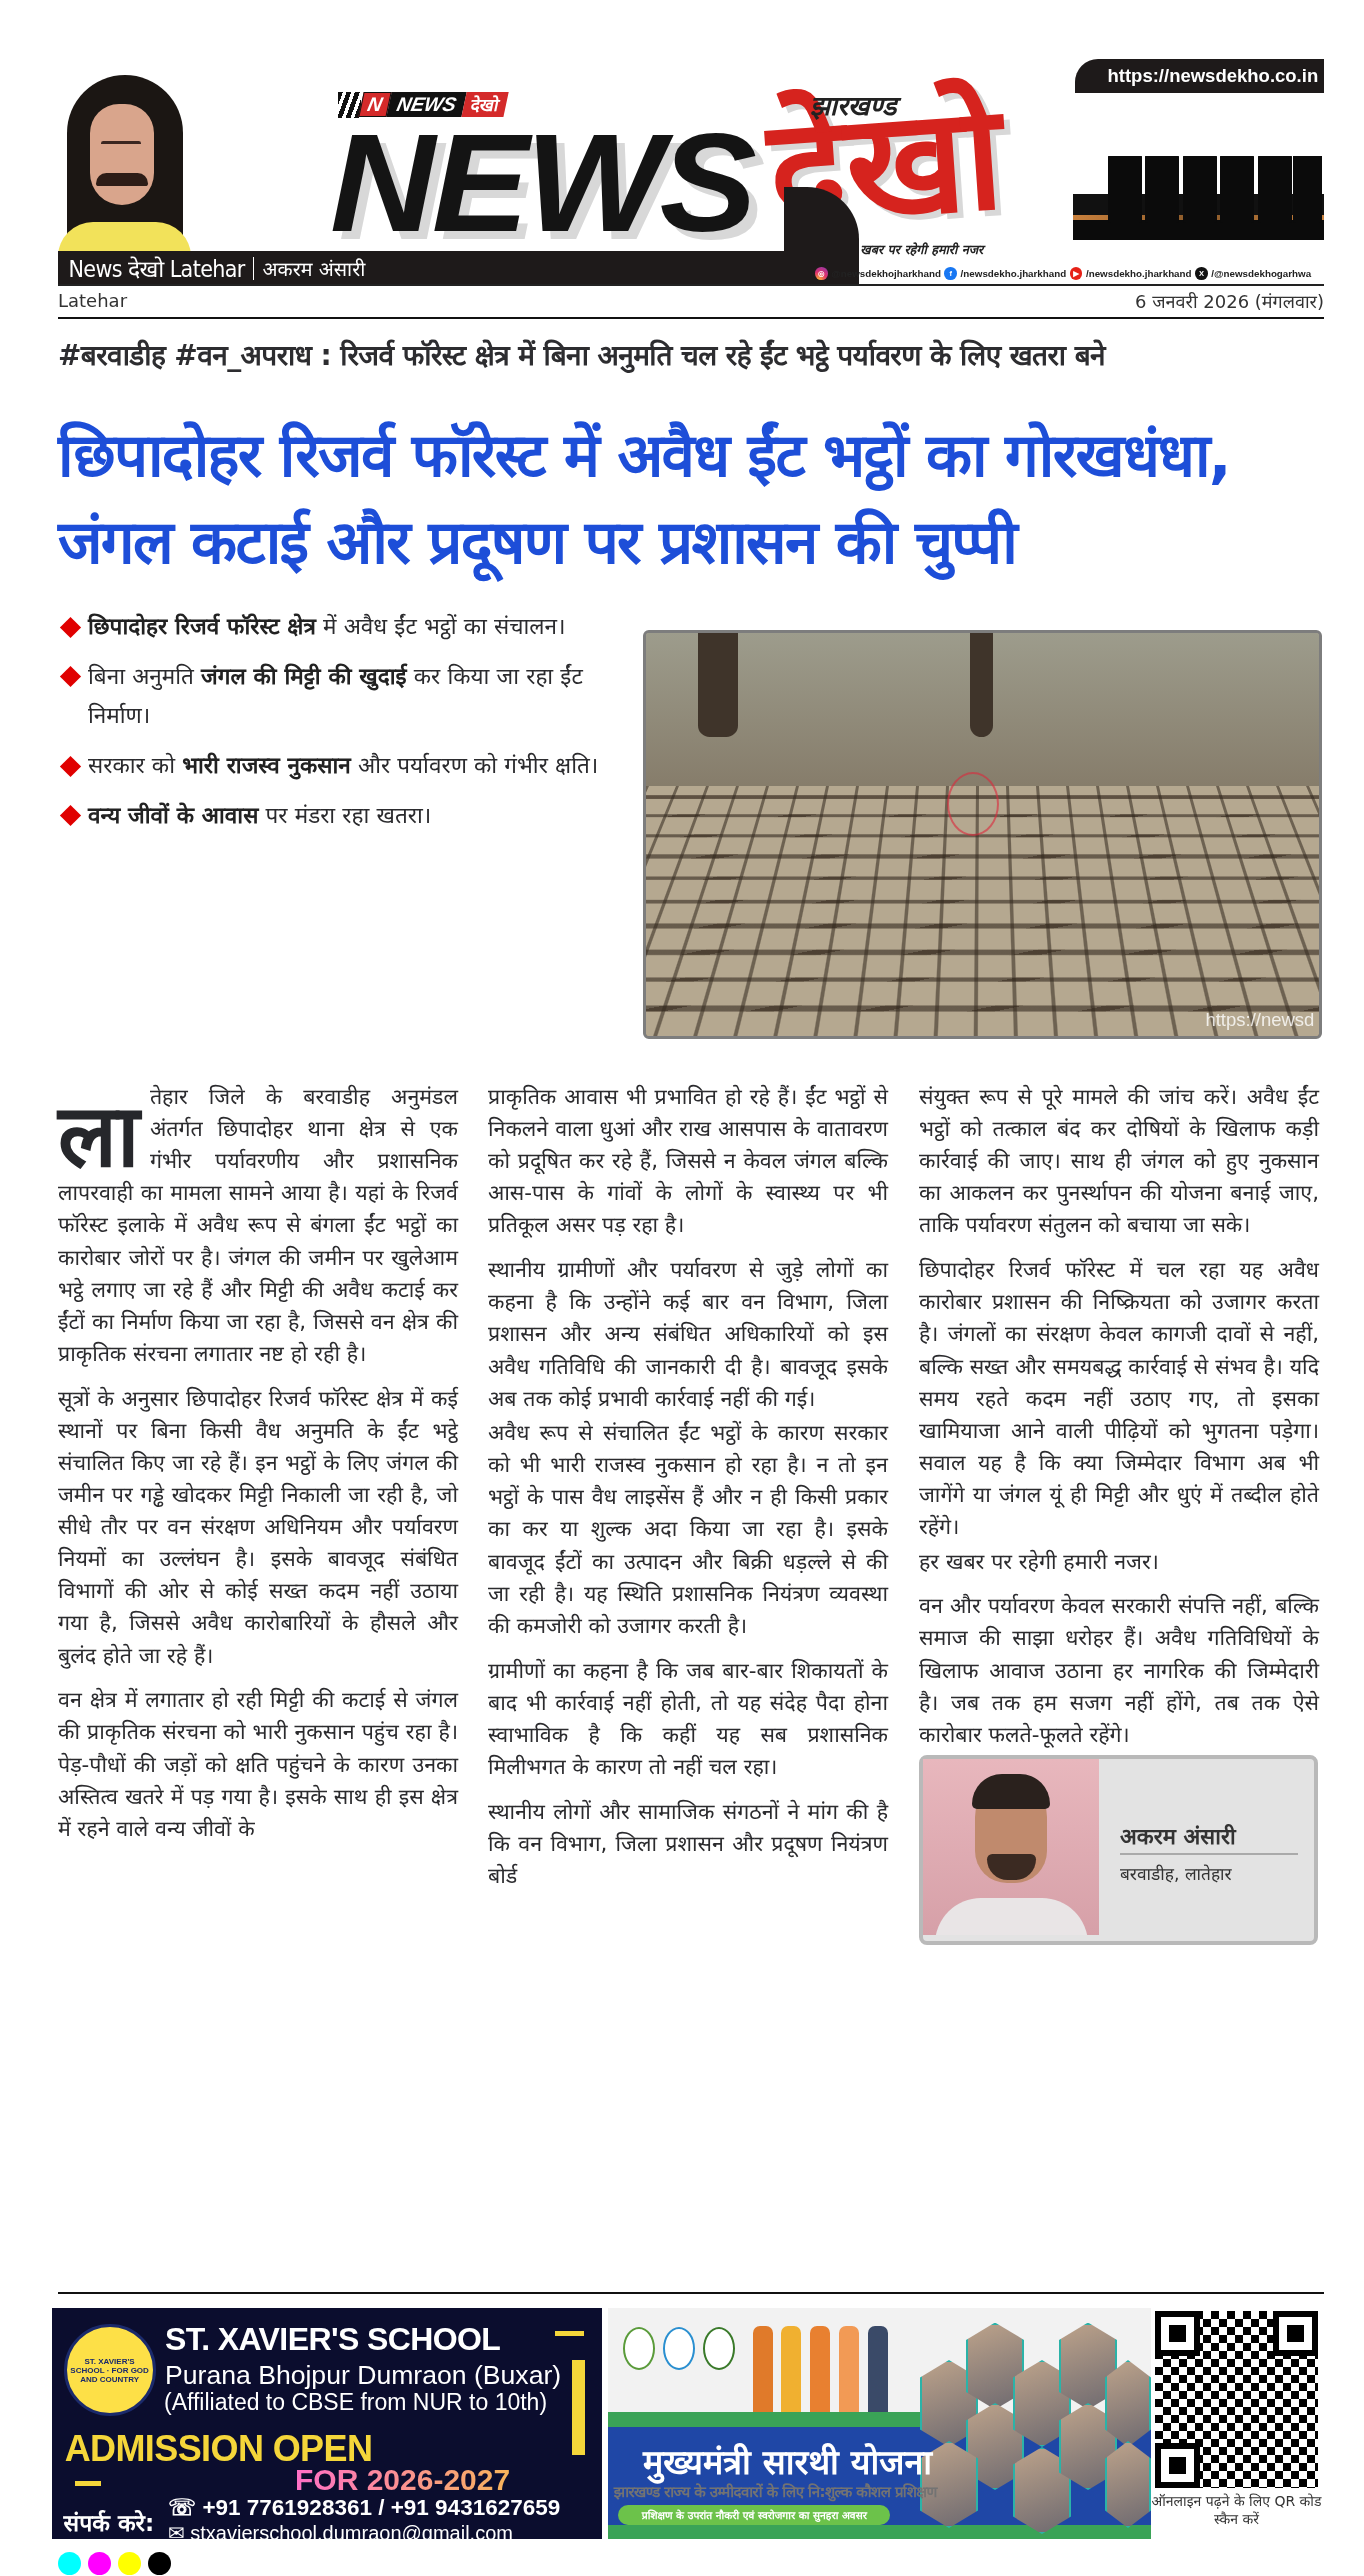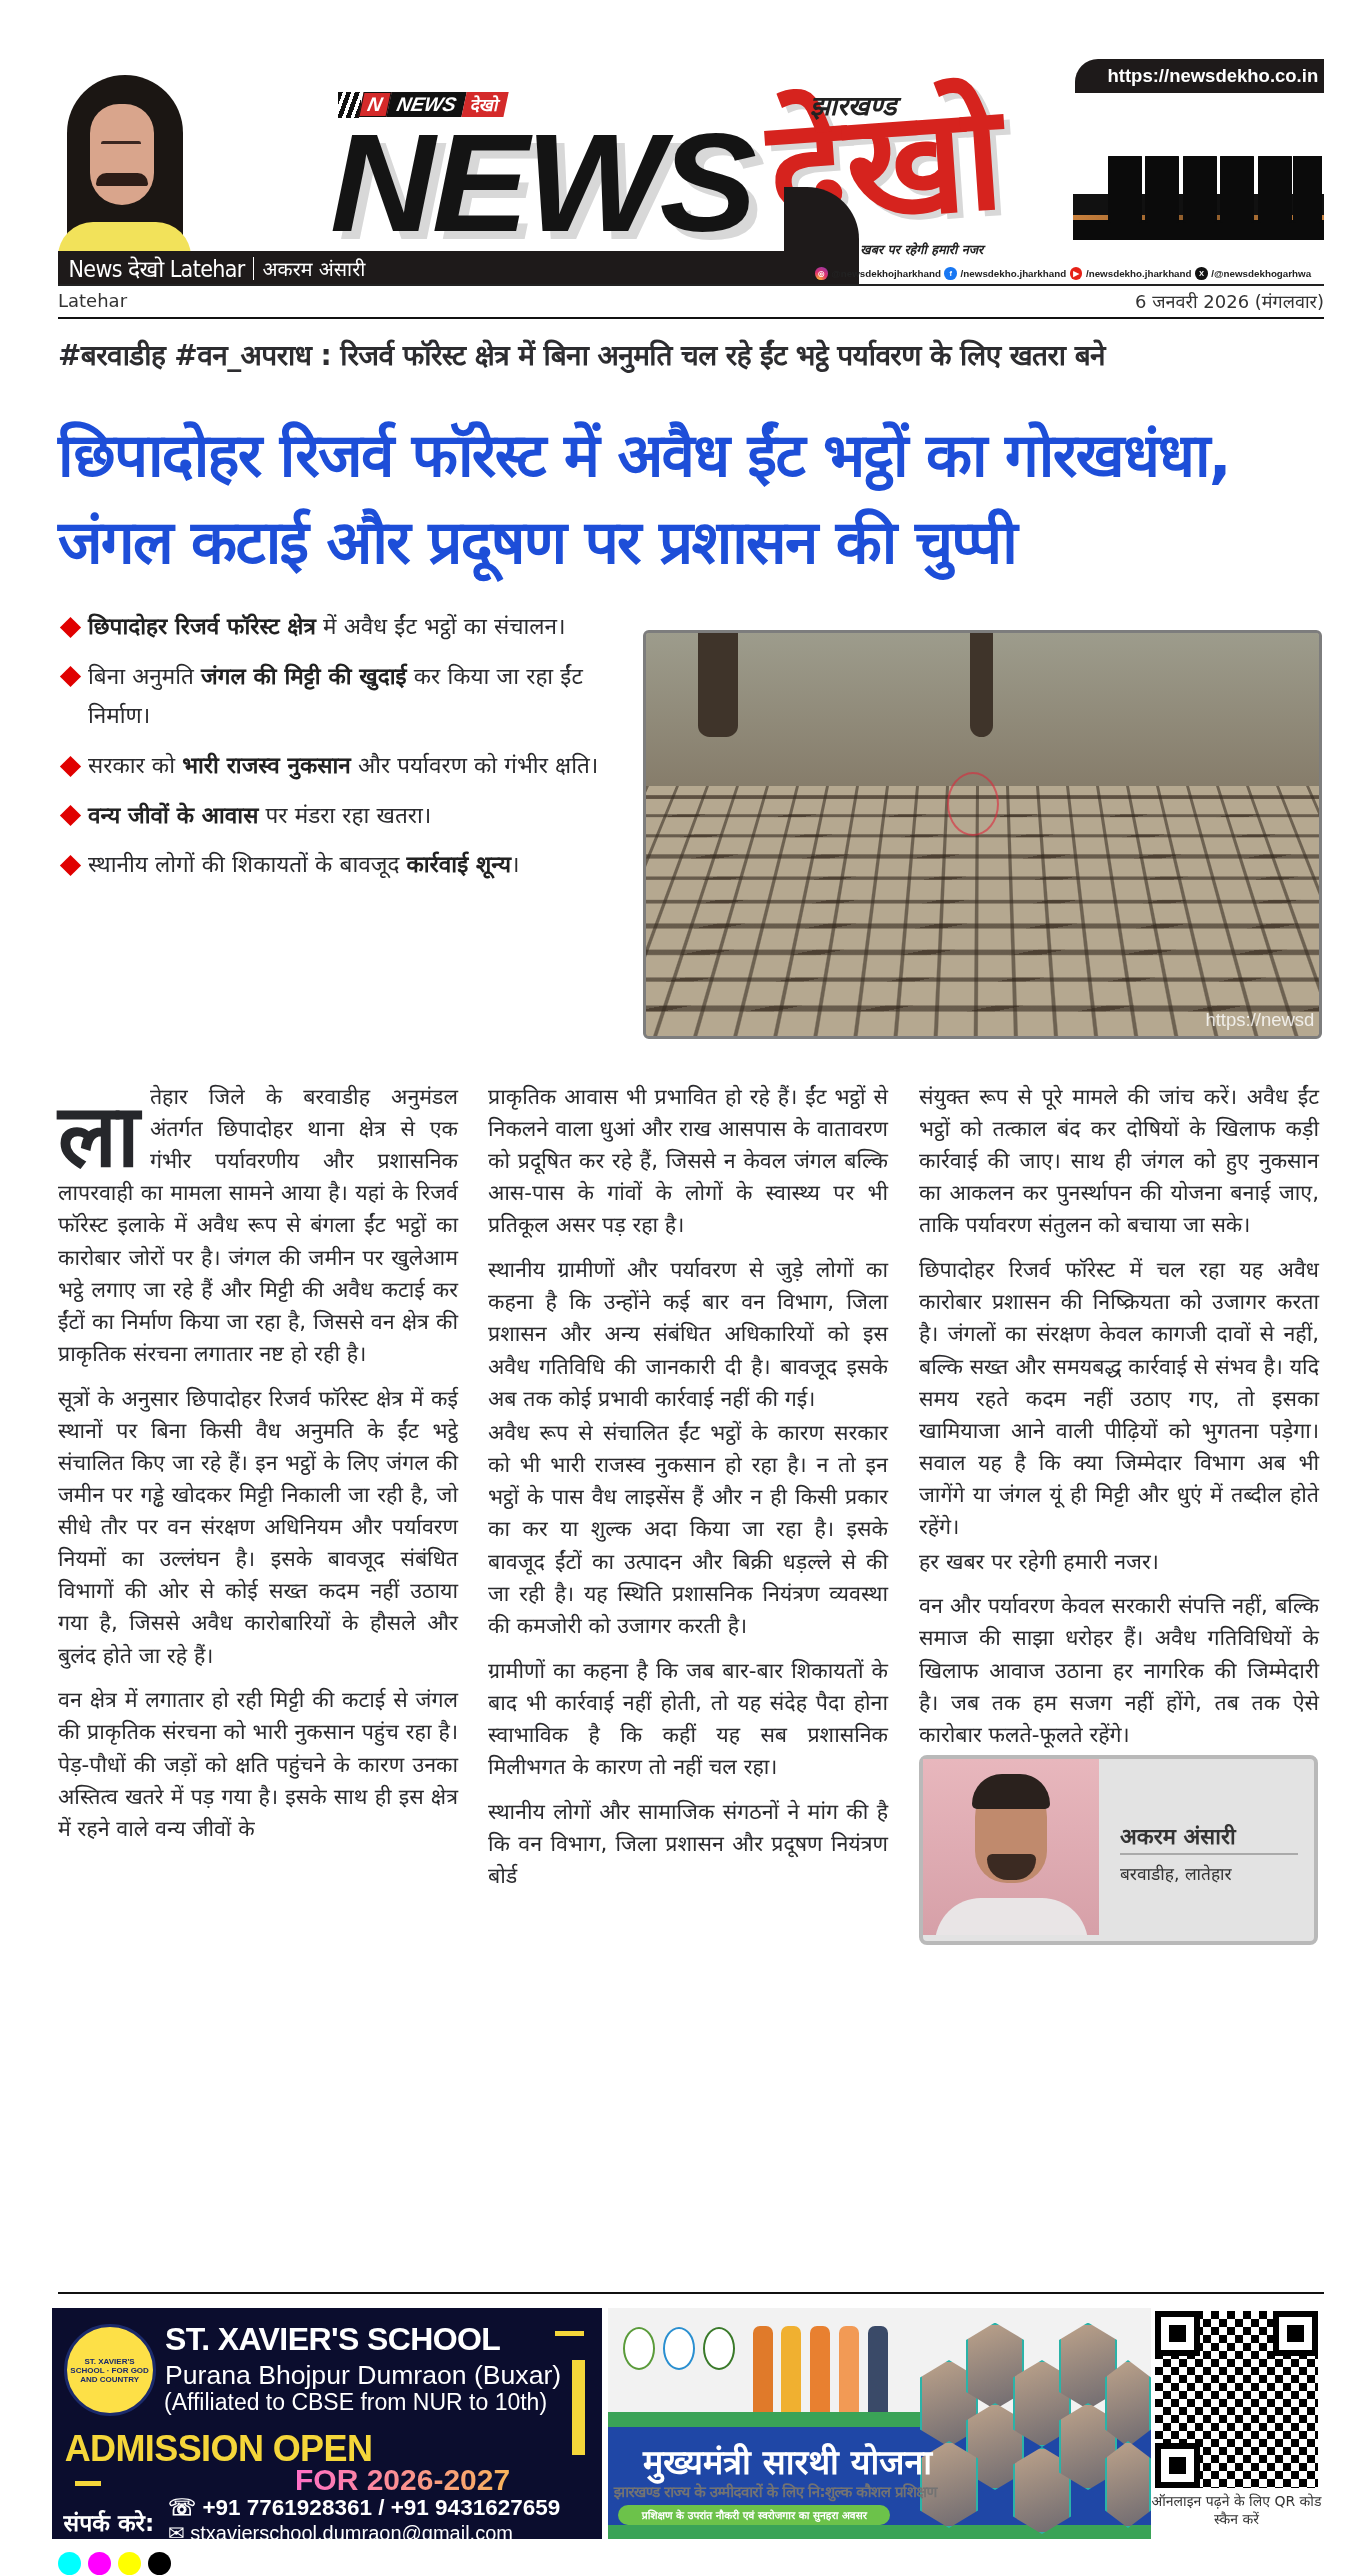--- a/index.html
+++ b/index.html
@@ -191,21 +191,20 @@
 <div class="rule-thick"></div>
 
 <div class="kicker">#बरवाडीह #वन_अपराध : रिजर्व फॉरेस्ट क्षेत्र में बिना अनुमति चल रहे ईंट भट्ठे पर्यावरण के लिए खतरा बने</div>
 <h1 class="headline">छिपादोहर रिजर्व फॉरेस्ट में अवैध ईंट भट्ठों का गोरखधंधा, जंगल कटाई और प्रदूषण पर प्रशासन की चुप्पी</h1>
 
 <ul class="highlights">
   <li><span class="dia" style="background: rgb(224, 0, 0);"></span><span></span><b>छिपादोहर रिजर्व फॉरेस्ट क्षेत्र</b><span> में अवैध ईंट भट्ठों का संचालन।</span></li>
   <li><span class="dia" style="background: rgb(224, 0, 0);"></span><span>बिना अनुमति </span><b>जंगल की मिट्टी की खुदाई</b><span> कर किया जा रहा ईंट निर्माण।</span></li>
   <li><span class="dia" style="background: rgb(224, 0, 0);"></span><span>सरकार को </span><b>भारी राजस्व नुकसान</b><span> और पर्यावरण को गंभीर क्षति।</span></li>
   <li><span class="dia" style="background: rgb(224, 0, 0);"></span><span></span><b>वन्य जीवों के आवास</b><span> पर मंडरा रहा खतरा।</span></li>
-  <li><span class="dia" style="background: rgb(224, 0, 0);"></span><span>स्थानीय लोगों की शिकायतों के बावजूद </span><b>कार्रवाई शून्य</b><span>।</span></li>
 </ul>
 
 <figure class="photo">
   <div class="trees"></div>
   <div class="trunk" style="left:52px"></div>
   <div class="trunk" style="left:324px;width:23px"></div>
   <div class="bricks"></div>
   <div class="stamp"></div>
   <span class="wm">https://newsd</span>
 </figure>

